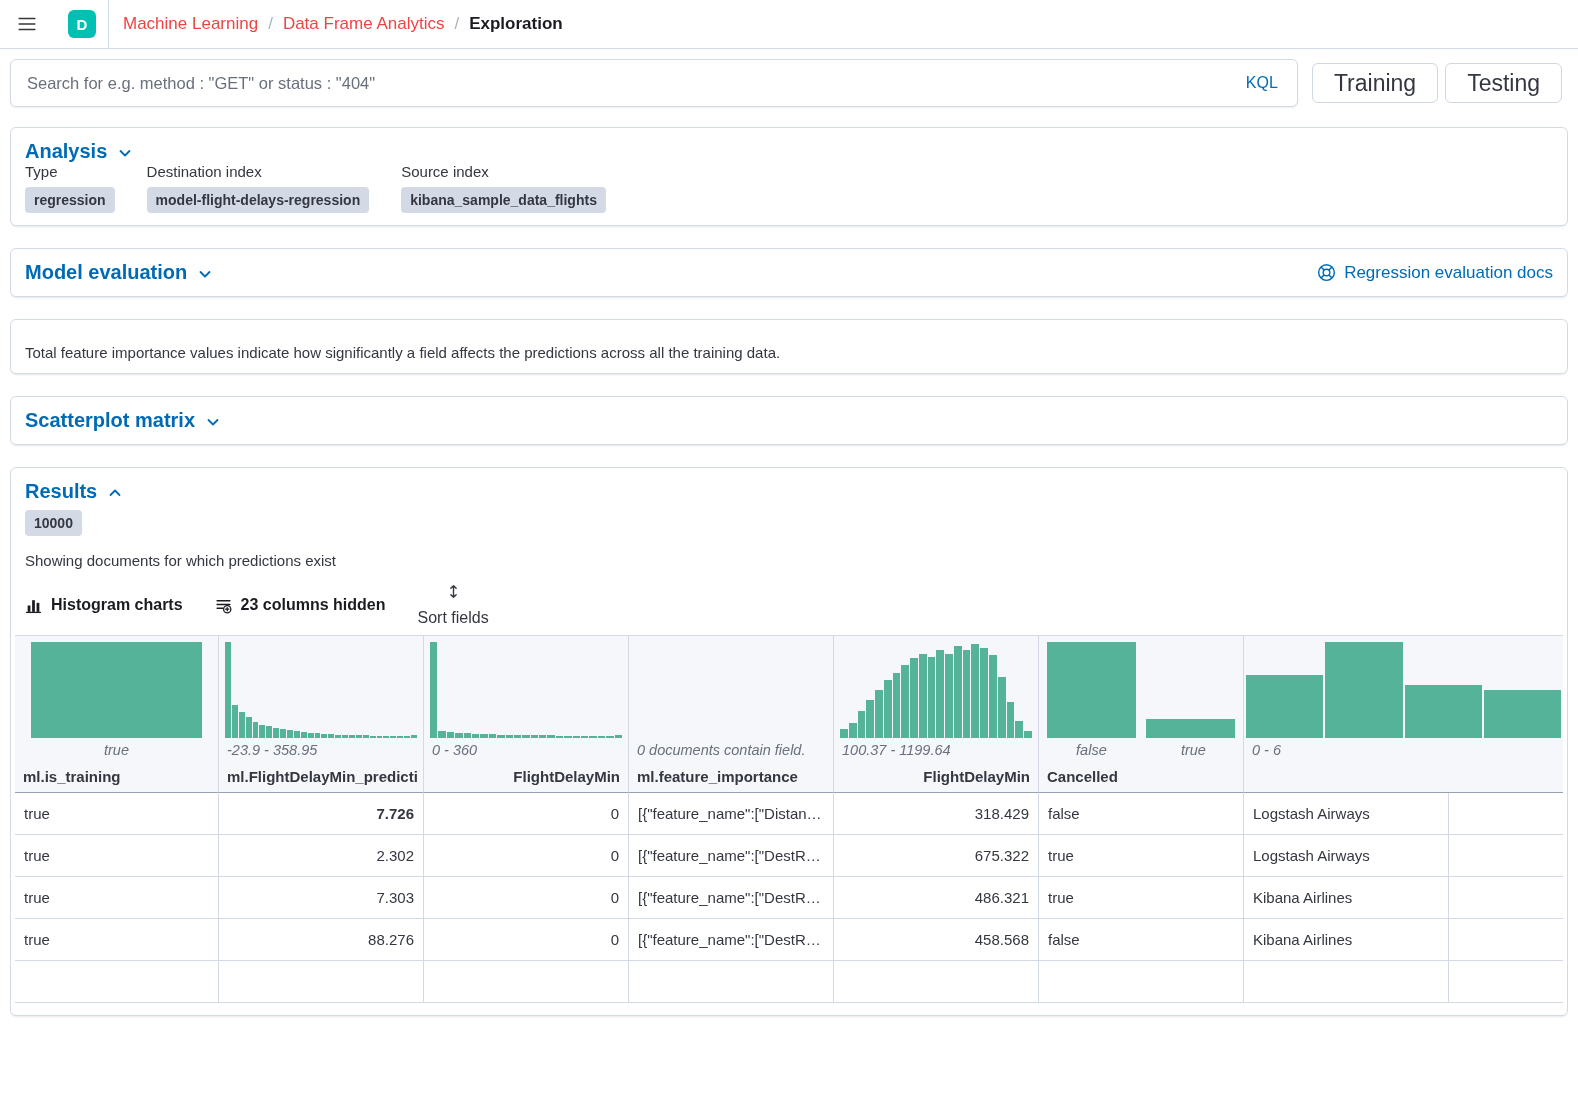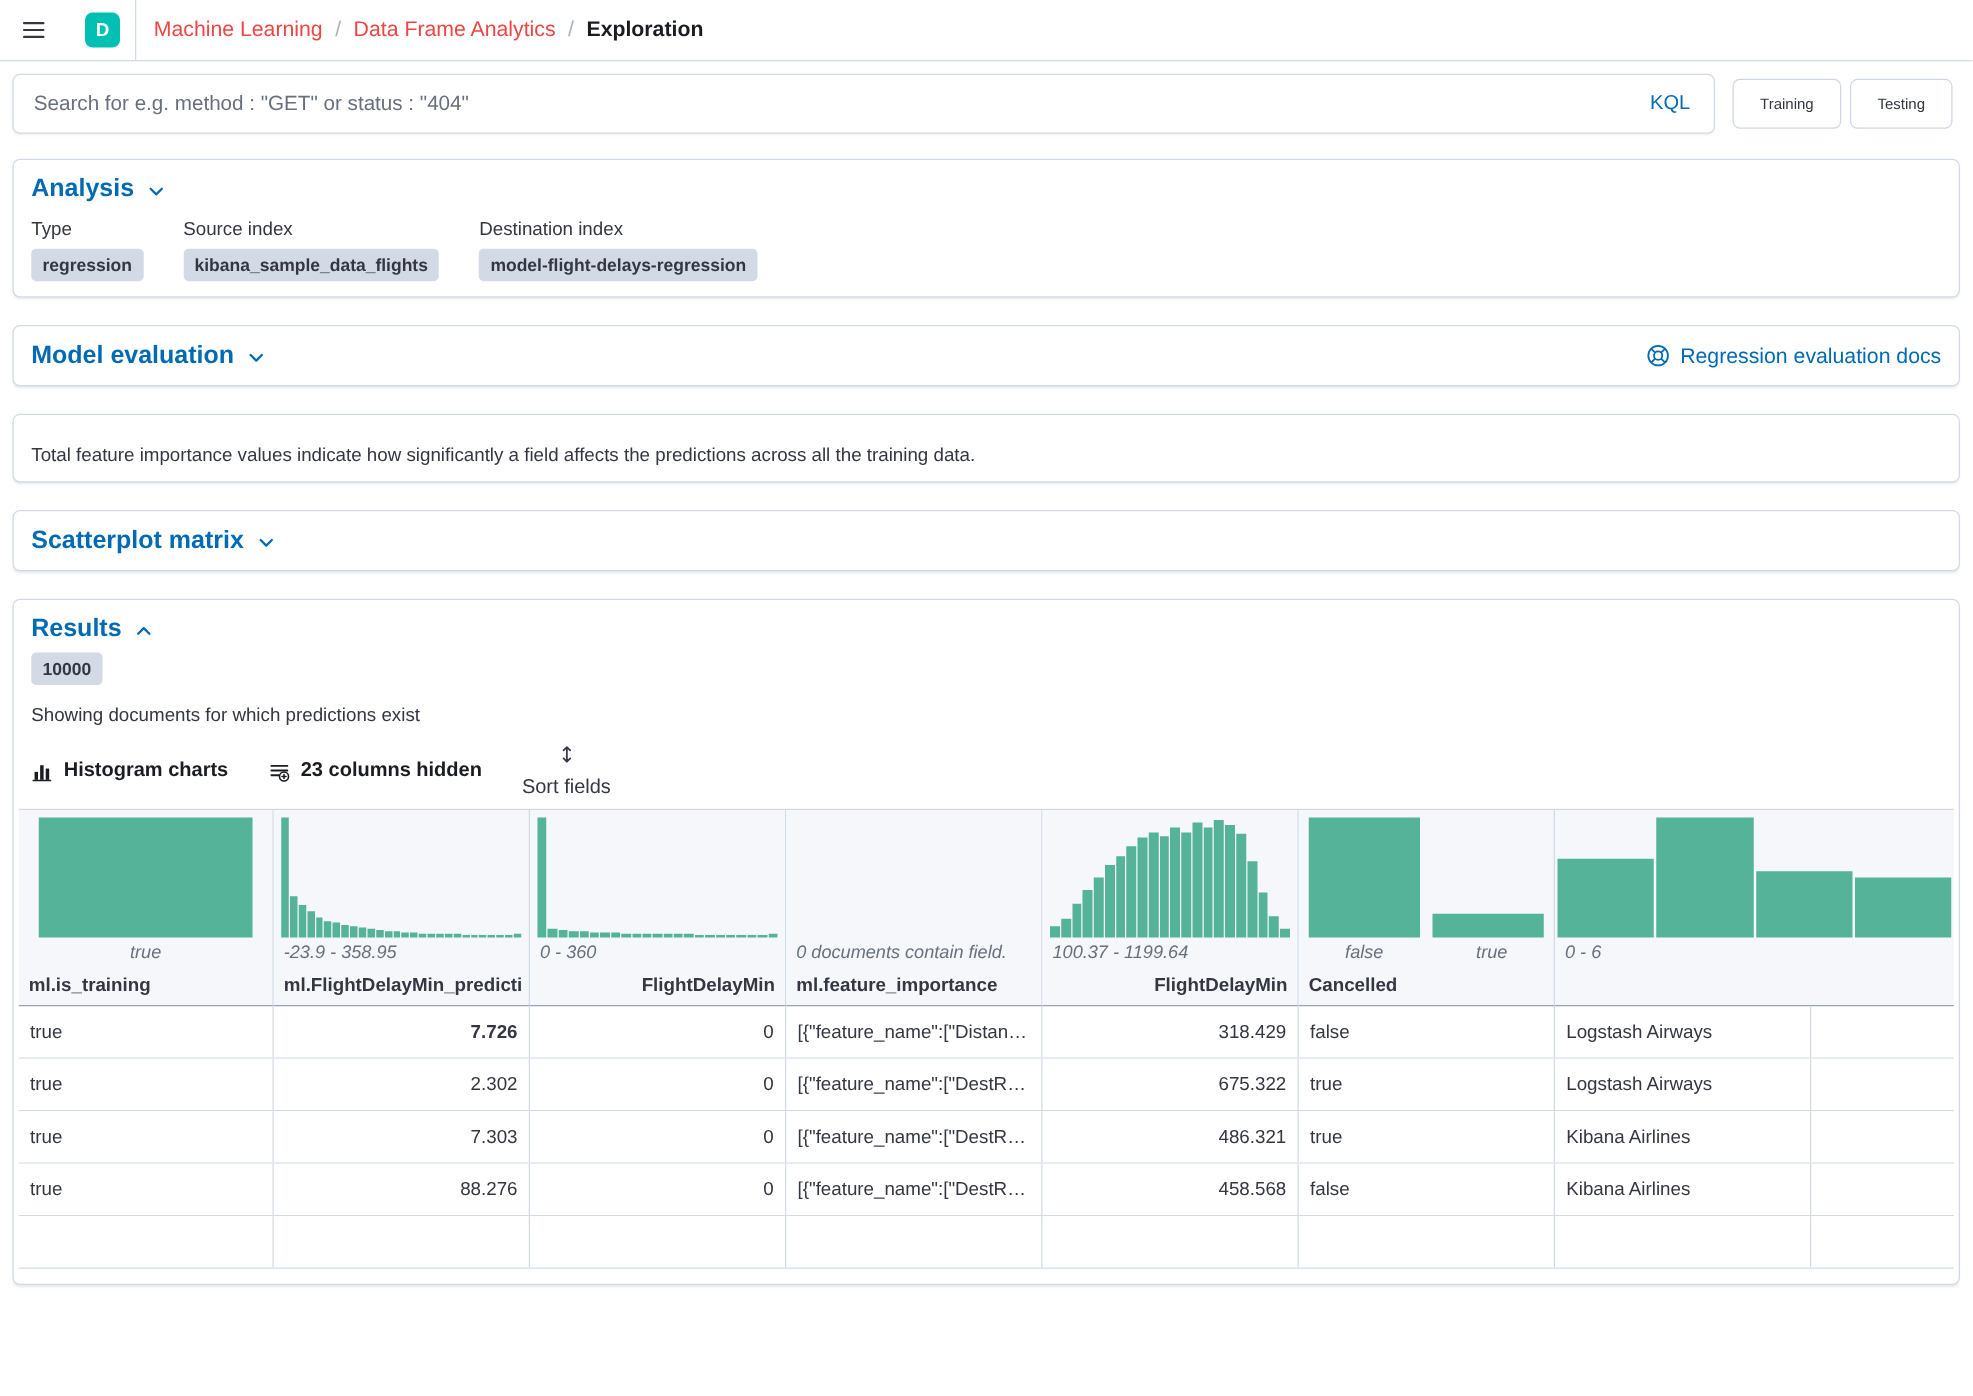--- a/index.html
+++ b/index.html
@@ -18,31 +18,31 @@
   .breadcrumbs a { color: #ef4444; text-decoration: none; cursor: pointer; }
   .breadcrumbs .sep { color: #A9B4C0; }
   .breadcrumbs .current { color: #1A1C21; font-weight: 700; }
   
   .search-row { display: flex; align-items: center; padding: 10px 10px 10px; gap: 14px; }
   .search-wrap { position: relative; flex: 1; }
   .search-input { width: 100%; height: 48px; border: 1px solid #D3DAE6; border-radius: 6px; padding: 0 70px 0 16px; font-size: 16.5px; font-family: inherit; color: #343741; box-shadow: 0 1px 2px rgba(152,162,179,.18); outline: none; }
   .search-input::placeholder { color: #69707D; opacity: 1; }
   .kql { position: absolute; right: 20px; top: 50%; transform: translateY(-50%); color: #006BB4; font-size: 16px; cursor: pointer; }
   .toggle-group { display: flex; gap: 7px; padding-right: 6px; }
-  .toggle-btn { height: 40px; padding: 0 21px; background: #fff; border: 1px solid #CFD7E2; border-radius: 6px; font-size: 12px; font-family: inherit; color: #343741; cursor: pointer; }
+  .toggle-btn { height: 40px; padding: 0 21px; background: #fff; border: 1px solid #CFD7E2; border-radius: 6px; font-size: 23px; font-family: inherit; color: #343741; cursor: pointer; }
   
   .panel { margin: 0 10px 22px; border: 1px solid #D3DAE6; border-radius: 6px; background: #fff; padding: 12px 14px; box-shadow: 0 2px 2px -1px rgba(152,162,179,.25); }
   .panel.first { margin-top: 10px; }
   .panel.gap-lg { margin-top: 14px; }
   .panel-head { display: flex; align-items: center; justify-content: space-between; }
   .panel-title { display: flex; align-items: center; gap: 10px; color: #006BB4; font-size: 20px; font-weight: 600; cursor: pointer; background: none; border: none; font-family: inherit; }
   .chev { width: 16px; height: 16px; margin-top: 2px; }
   .chev.up { transform: rotate(180deg); }
   .docs-link { display: flex; align-items: center; gap: 8px; color: #006BB4; font-size: 17px; cursor: pointer; text-decoration: none; }
-  .fields { display: flex; gap: 32px; margin-top: 12px; }
+  .fields { display: flex; gap: 32px; }
   .field-label { font-size: 15px; color: #343741; margin-bottom: 7px; }
   .badge { display: inline-block; background: #D3DAE6; color: #343741; border-radius: 4px; padding: 3px 9px; font-size: 14px; font-weight: 600; line-height: 20px; }
   .desc { margin-top: 12px; font-size: 15px; color: #343741; }
   
   .total-docs-label { margin-top: 12px; font-size: 15px; }
   .total-docs-badge { margin-top: 7px; }
   .subtitle { margin-top: 16px; font-size: 15px; }
   .grid-toolbar { display: flex; align-items: center; gap: 32px; margin-top: 14px; padding-bottom: 8px; }
   .tb-btn { display: flex; align-items: center; gap: 9px; border: none; background: none; font-family: inherit; font-size: 16px; color: #1A1C21; font-weight: 700; cursor: pointer; }
   .tb-btn.normal { font-weight: 400; color: #343741; flex-direction: column; }
@@ -103,26 +103,26 @@
           <path d="M3.5 6l4.5 4.5L12.5 6" fill="none" stroke="#006BB4" stroke-width="1.8" stroke-linecap="round" stroke-linejoin="round"></path>
         </svg>
     </button>
   </div>
   <div class="fields">
     <div class="field">
       <div class="field-label">Type</div>
       <span class="badge">regression</span>
     </div>
     <div class="field">
+      <div class="field-label">Destination index</div>
+      <span class="badge">model-flight-delays-regression</span>
+    </div>
+    <div class="field">
       <div class="field-label">Source index</div>
       <span class="badge">kibana_sample_data_flights</span>
-    </div>
-    <div class="field">
-      <div class="field-label">Destination index</div>
-      <span class="badge">model-flight-delays-regression</span>
     </div>
   </div>
 </section>
 
 <section class="panel">
   <div class="panel-head">
     <button class="panel-title">
       <span>Model evaluation</span>
       <svg class="chev" viewBox="0 0 16 16">
           <path d="M3.5 6l4.5 4.5L12.5 6" fill="none" stroke="#006BB4" stroke-width="1.8" stroke-linecap="round" stroke-linejoin="round"></path>

